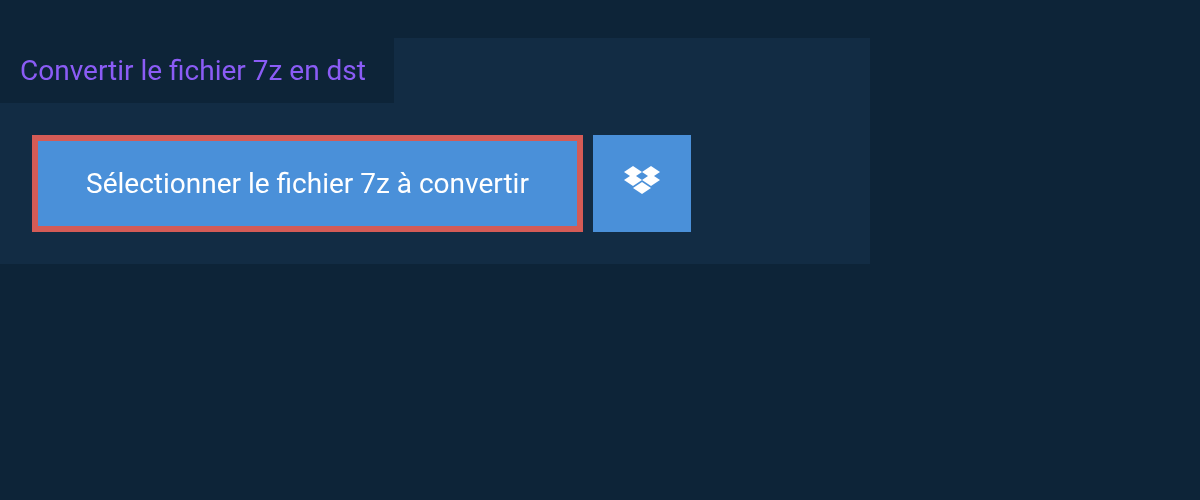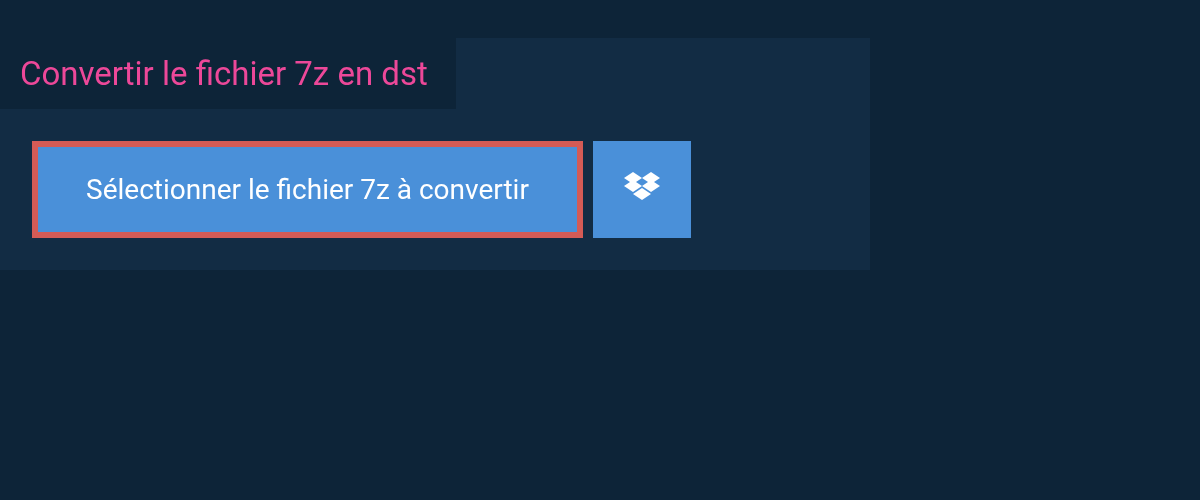--- a/index.html
+++ b/index.html
@@ -20,22 +20,22 @@
       margin-top: 38px;
       margin-left: 0;
       padding-bottom: 32px;
     }
     .title-tab {
       background-color: #0d2438;
       display: inline-block;
       padding: 16px 28px 16px 20px;
     }
     .title-text {
-      color: #ec4899;
-      font-size: 33px;
+      color: #8b5cf6;
+      font-size: 28px;
       font-weight: 400;
     }
     .button-row {
       display: flex;
       align-items: stretch;
       margin-top: 32px;
       margin-left: 32px;
       gap: 10px;
     }
     .select-file-button {

